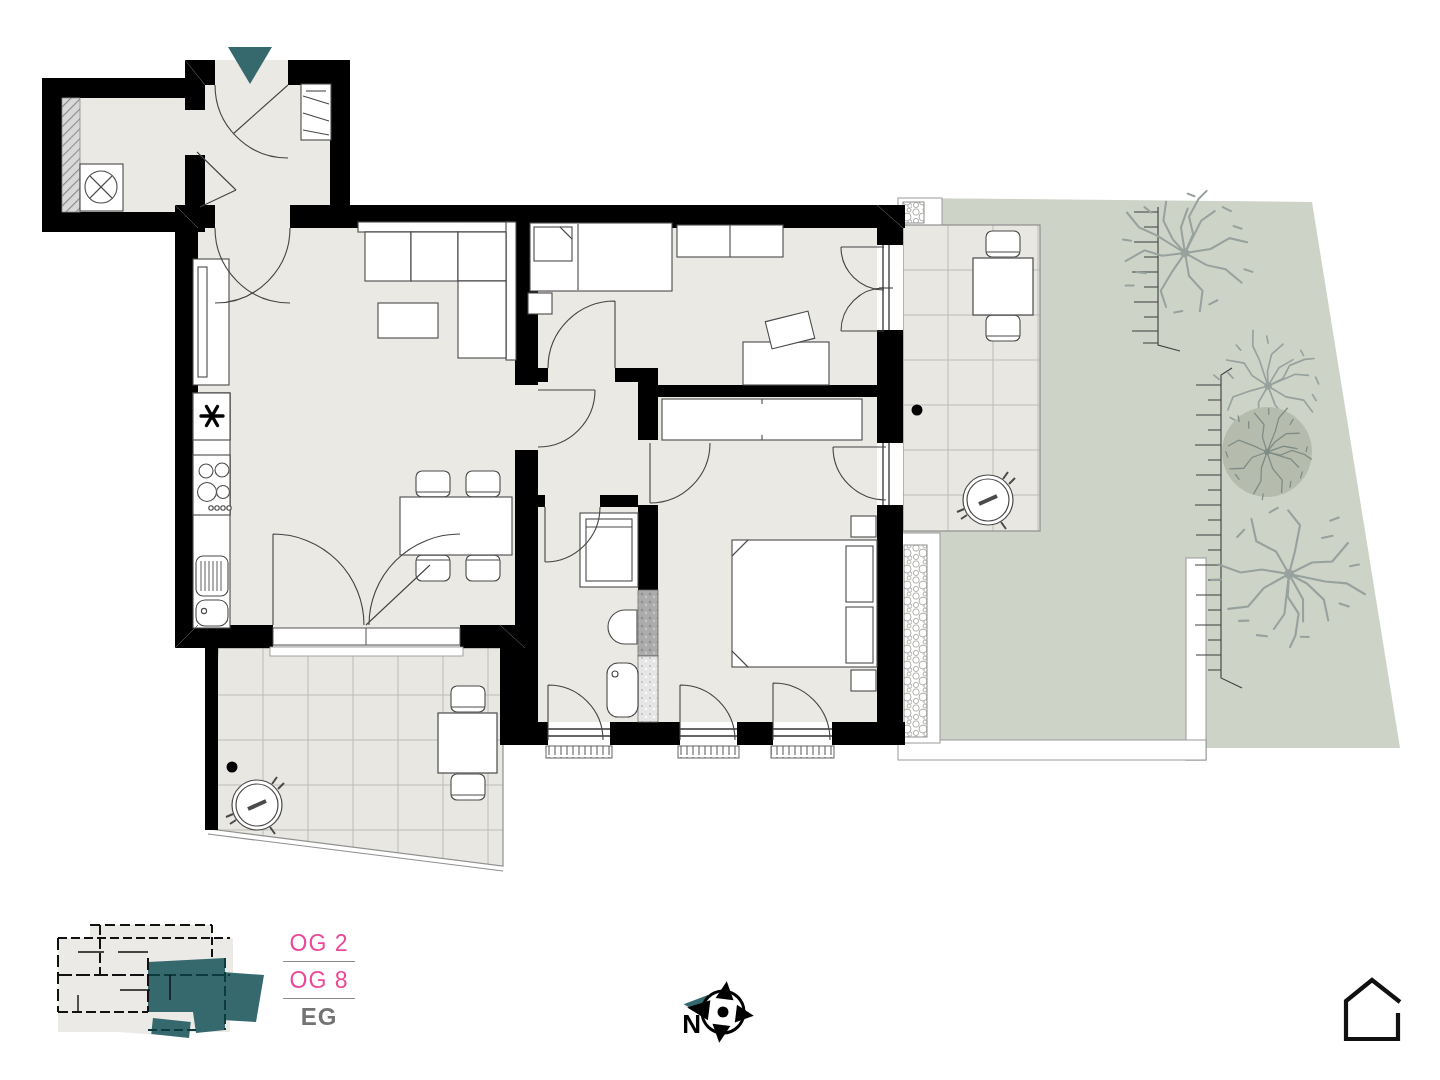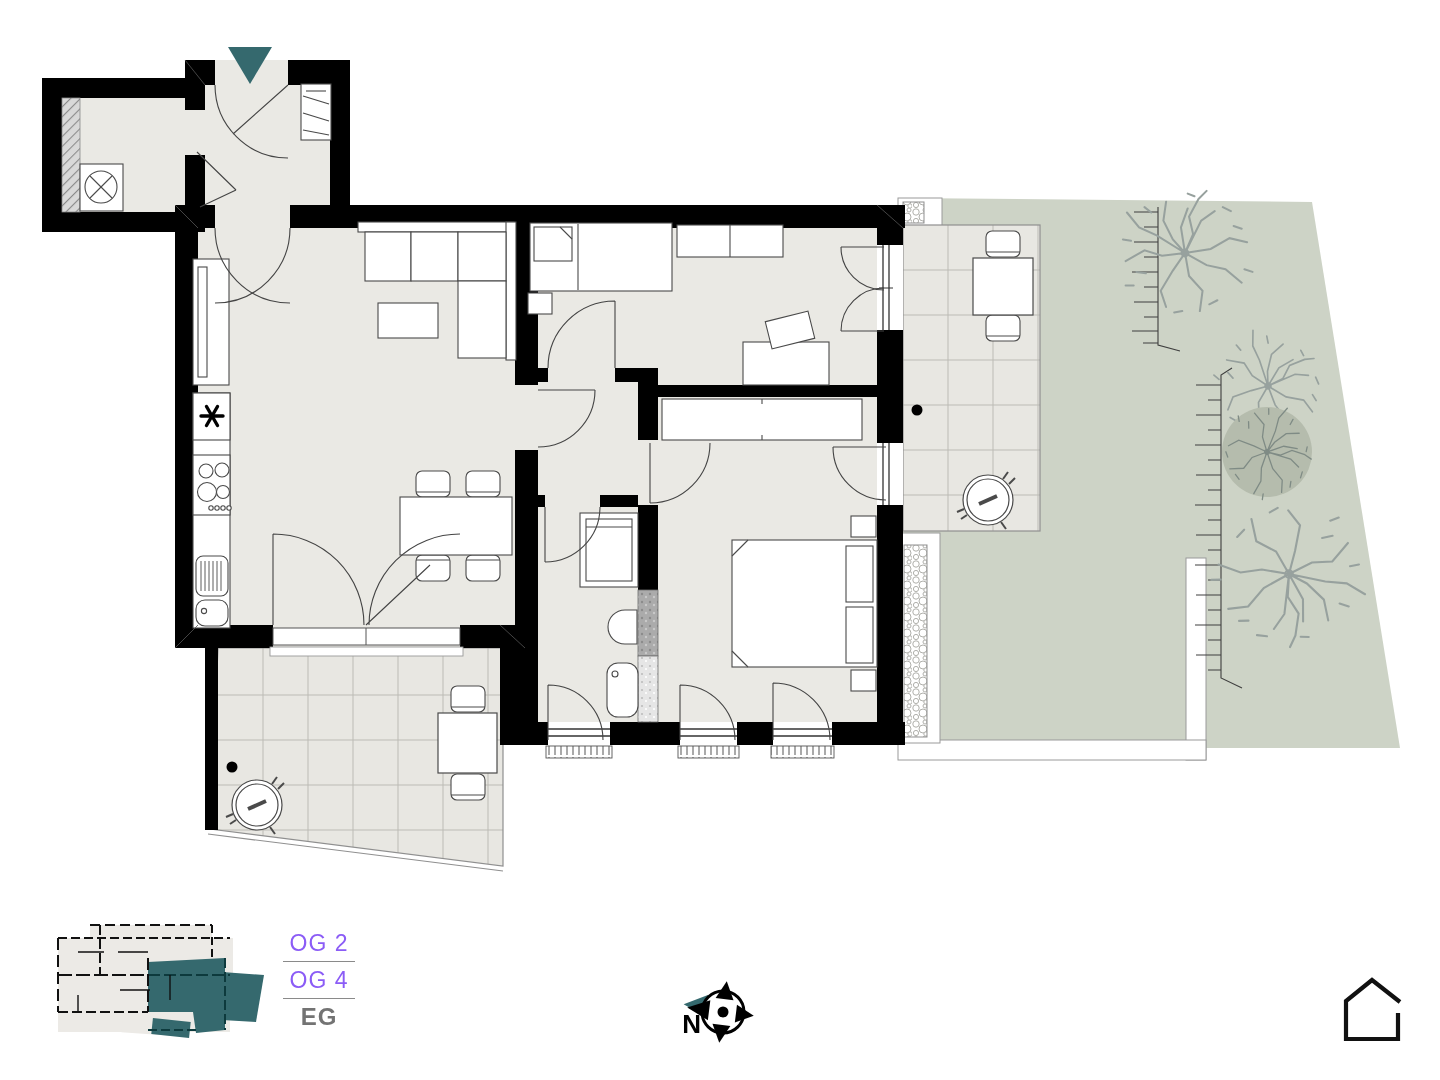--- a/index.html
+++ b/index.html
@@ -1,21 +1,21 @@
 <!DOCTYPE html>
 <html><head>
 <meta charset="utf-8">
 <style>
   html,body{margin:0;padding:0;background:#fff;}
   .canvas{position:relative;width:1440px;height:1080px;background:#fff;overflow:hidden;
           font-family:"Liberation Sans",sans-serif;}
   svg{position:absolute;left:0;top:0;}
   .legend{position:absolute;left:281px;top:928px;width:76px;display:flex;flex-direction:column;
           align-items:center;}
-  .legend .floor{font-size:23px;color:#8b5cf6;letter-spacing:1px;line-height:26px;padding:2px 0;
+  .legend .floor{font-size:23px;color:#ec4899;letter-spacing:1px;line-height:26px;padding:2px 0;
           cursor:pointer;}
   .legend .rule{width:72px;border-top:1px solid #8a8a8a;margin:3px 0;}
   .legend .floor.active{color:#737373;font-weight:bold;font-size:24px;}
 </style>
 </head>
 <body>
 
 <div class="canvas">
 
 <svg width="1440" height="1080" viewBox="0 0 1440 1080">
@@ -438,18 +438,18 @@
     <polygon points="31,0 13,-9 13,9" fill="#000" transform="translate(723,1012) rotate(277)"></polygon>
     <text x="701" y="1033" text-anchor="end" font-size="26" font-weight="bold" fill="#000" font-family="Liberation Sans, sans-serif">N</text>
   </g>
 
   <path d="M1400,1002 L1372,980 L1346,1001 L1346,1039 L1398,1039 L1398,1013" fill="none" stroke="#111" stroke-width="4.2"></path>
 </svg>
 
 <div class="legend">
   <div class="floor">OG 2</div>
   <div class="rule"></div>
-  <div class="floor">OG 4</div>
+  <div class="floor">OG 8</div>
   <div class="rule"></div>
   <div class="floor active">EG</div>
 </div>
 
 </div>
 
 </body></html>

